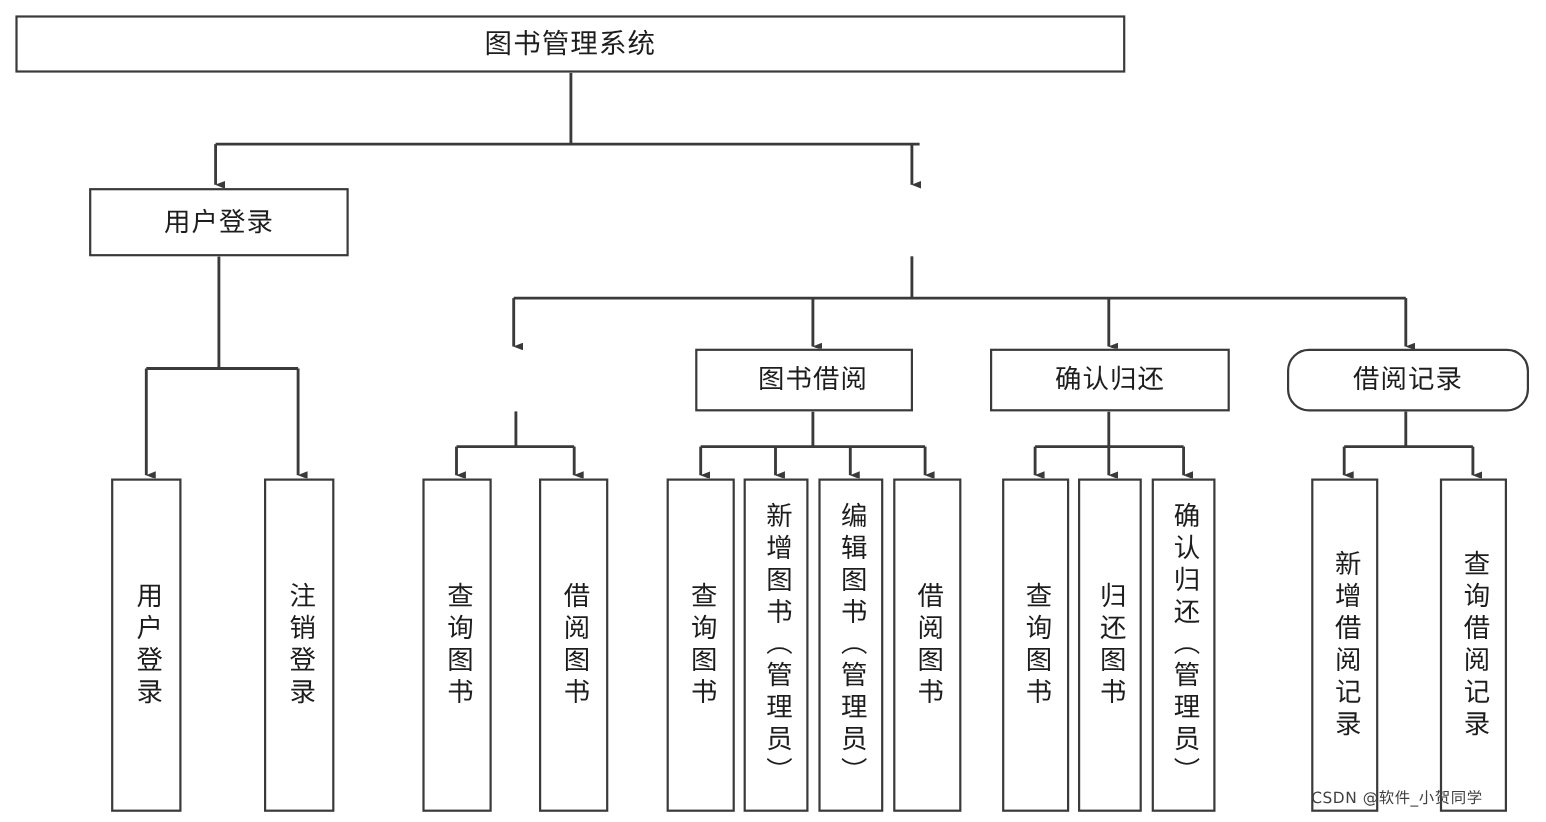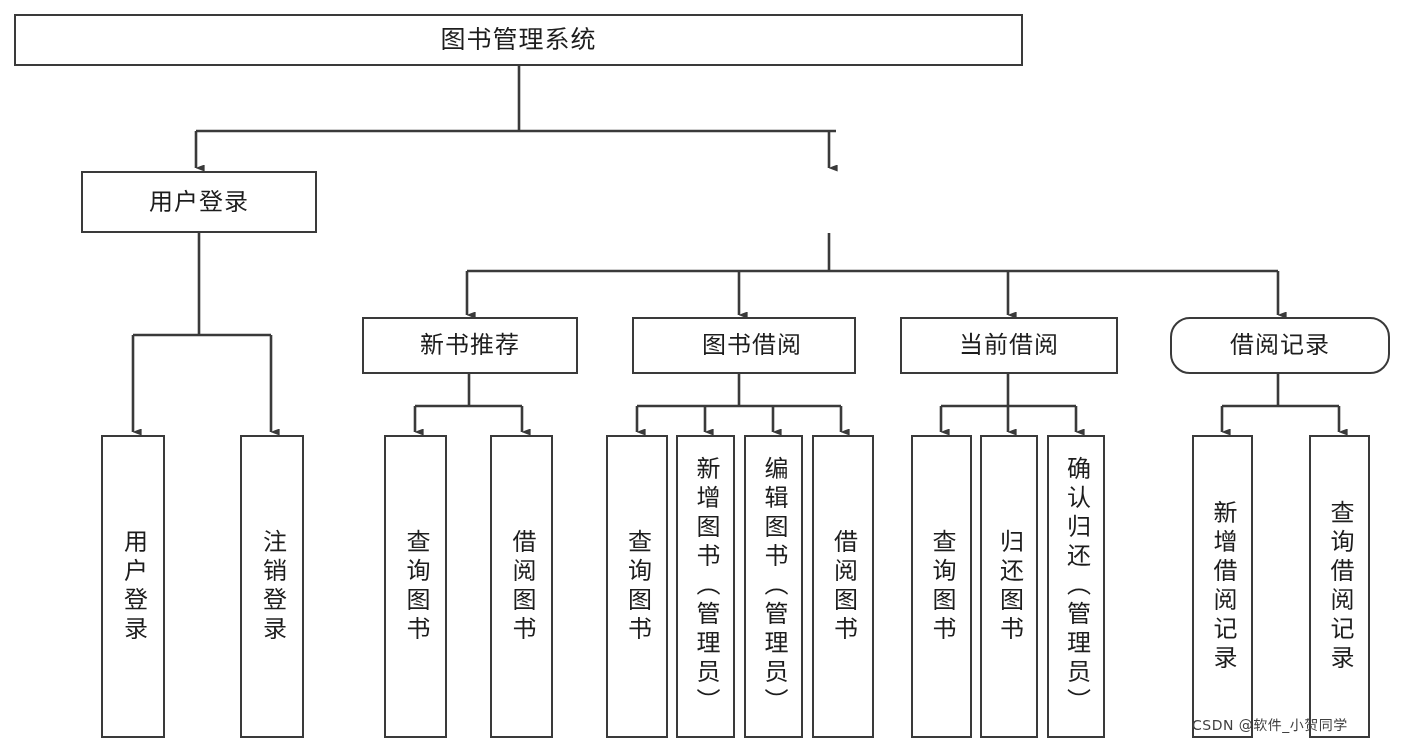--- a/index.html
+++ b/index.html
@@ -127,28 +127,25 @@
   </svg>
 
   <div class="node node-h node-root" style="left:14px;top:14px;width:1009px;height:52px;">
     <span>图书管理系统</span>
   </div>
 
   <div class="node node-h" style="left:81px;top:171px;width:236px;height:62px;">
     <span>用户登录</span>
   </div>
 
-  <div class="node node-h" style="left:362px;top:317px;width:216px;height:57px;">
-    <span>新书推荐</span>
-  </div>
-  <div class="node node-h" style="left:632px;top:317px;width:224px;height:57px;padding-left:16px;">
+  <div class="node node-h" style="left:632px;top:317px;width:198px;height:57px;padding-left:16px;">
     <span>图书借阅</span>
   </div>
   <div class="node node-h" style="left:900px;top:317px;width:218px;height:57px;">
-    <span>当前借阅</span>
+    <span>确认归还</span>
   </div>
   <div class="node node-h" style="left:1170px;top:317px;width:220px;height:57px;border-radius:20px;">
     <span>借阅记录</span>
   </div>
 
   <div class="node node-v" style="left:101px;top:435px;width:64px;height:303px;">
     <span class="vtext">用户登录</span>
   </div>
   <div class="node node-v" style="left:240px;top:435px;width:64px;height:303px;">
     <span class="vtext">注销登录</span>

